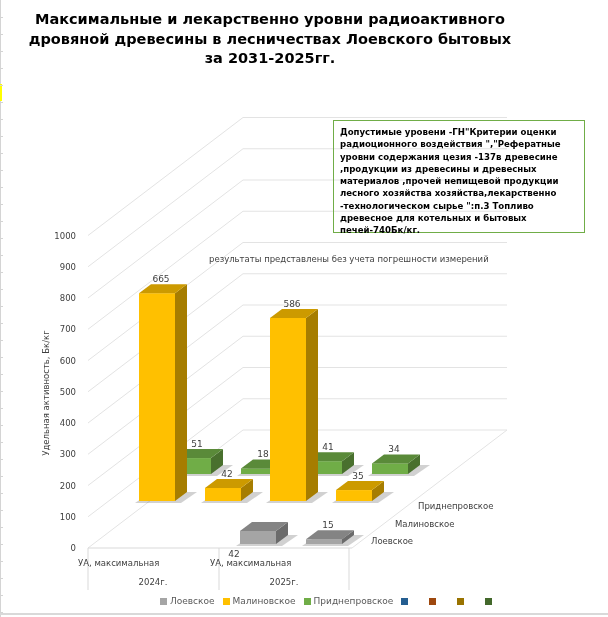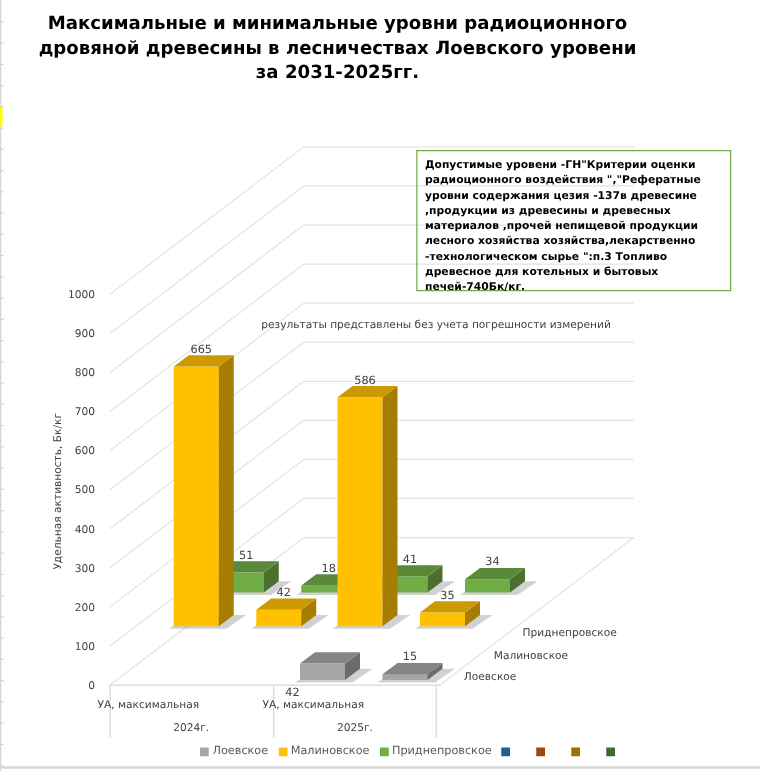--- a/index.html
+++ b/index.html
@@ -16,22 +16,22 @@
   .legend-swatch { width:7px; height:7px; margin-right:3px; display:inline-block; }
   .legend-blank { width:7px; height:7px; margin-right:13px; display:inline-block; }
 </style>
 </head>
 <body>
 
 <div class="sheet-edge"></div>
 <div class="sel-marker"></div>
 
 <div class="title">
-  <div>Максимальные и минимальные уровни радиоционного</div>
-  <div>дровяной древесины в лесничествах Лоевского уровени</div>
+  <div>Максимальные и лекарственно уровни радиоактивного</div>
+  <div>дровяной древесины в лесничествах Лоевского бытовых</div>
   <div>за 2031-2025гг.</div>
 </div>
 
 <svg id="chart" width="608" height="617">
     <line x1="88" y1="548" x2="243" y2="430" stroke="#e3e3e3" stroke-width="1"></line>
     <line x1="243" y1="430" x2="507" y2="430" stroke="#e3e3e3" stroke-width="1"></line>
     <text x="76" y="551" font-family="DejaVu Sans, sans-serif" font-size="8.5" fill="#404040" text-anchor="end">0</text>
     <line x1="88" y1="516.75" x2="243" y2="398.75" stroke="#e3e3e3" stroke-width="1"></line>
     <line x1="243" y1="398.75" x2="507" y2="398.75" stroke="#e3e3e3" stroke-width="1"></line>
     <text x="76" y="519.75" font-family="DejaVu Sans, sans-serif" font-size="8.5" fill="#404040" text-anchor="end">100</text>

